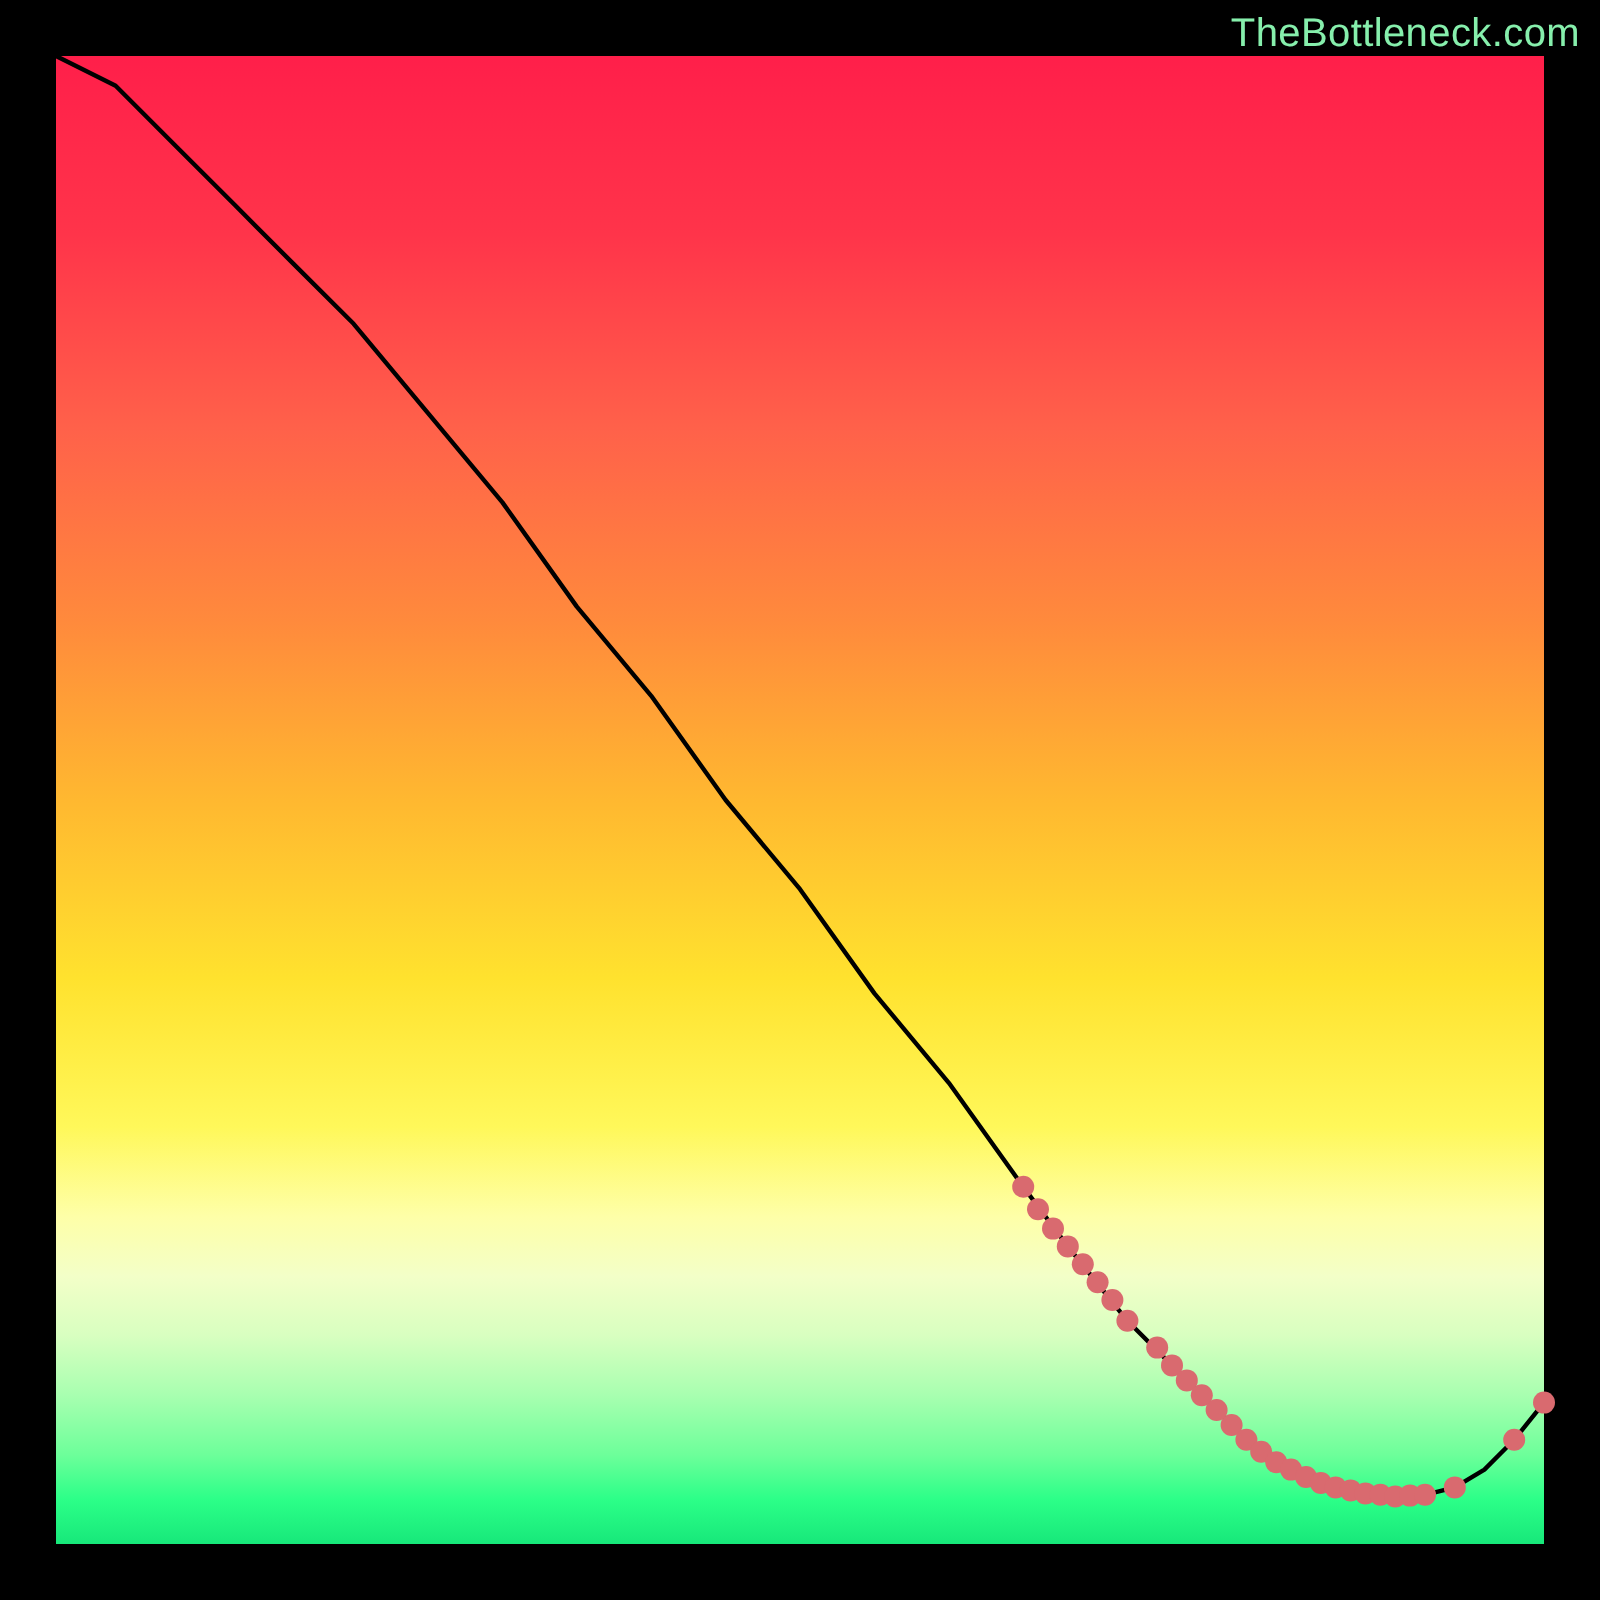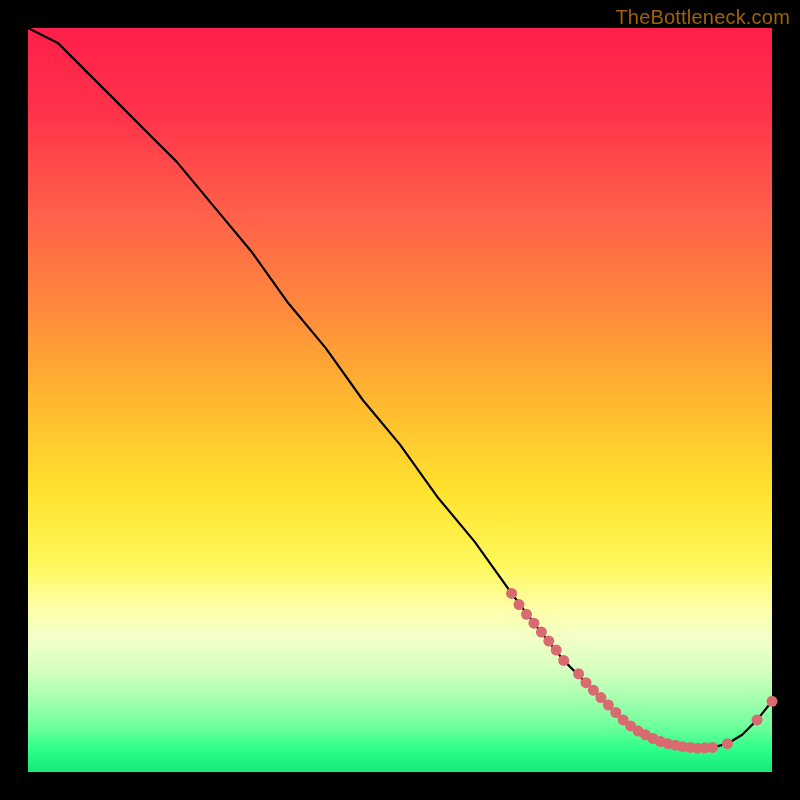--- a/index.html
+++ b/index.html
@@ -41,21 +41,21 @@
       #a8ffb0 90%,
       #6dff9a 94%,
       #2cff88 97%,
       #17e87a 100%
     );
   }
   .watermark {
     position: absolute;
     top: 6px;
     right: 10px;
-    color: #a16207;
+    color: #86efac;
     font-size: 20px;
     font-weight: 500;
     letter-spacing: 0.2px;
     user-select: none;
   }
   svg.curve {
     position: absolute;
     left: 0;
     top: 0;
     width: 744px;

